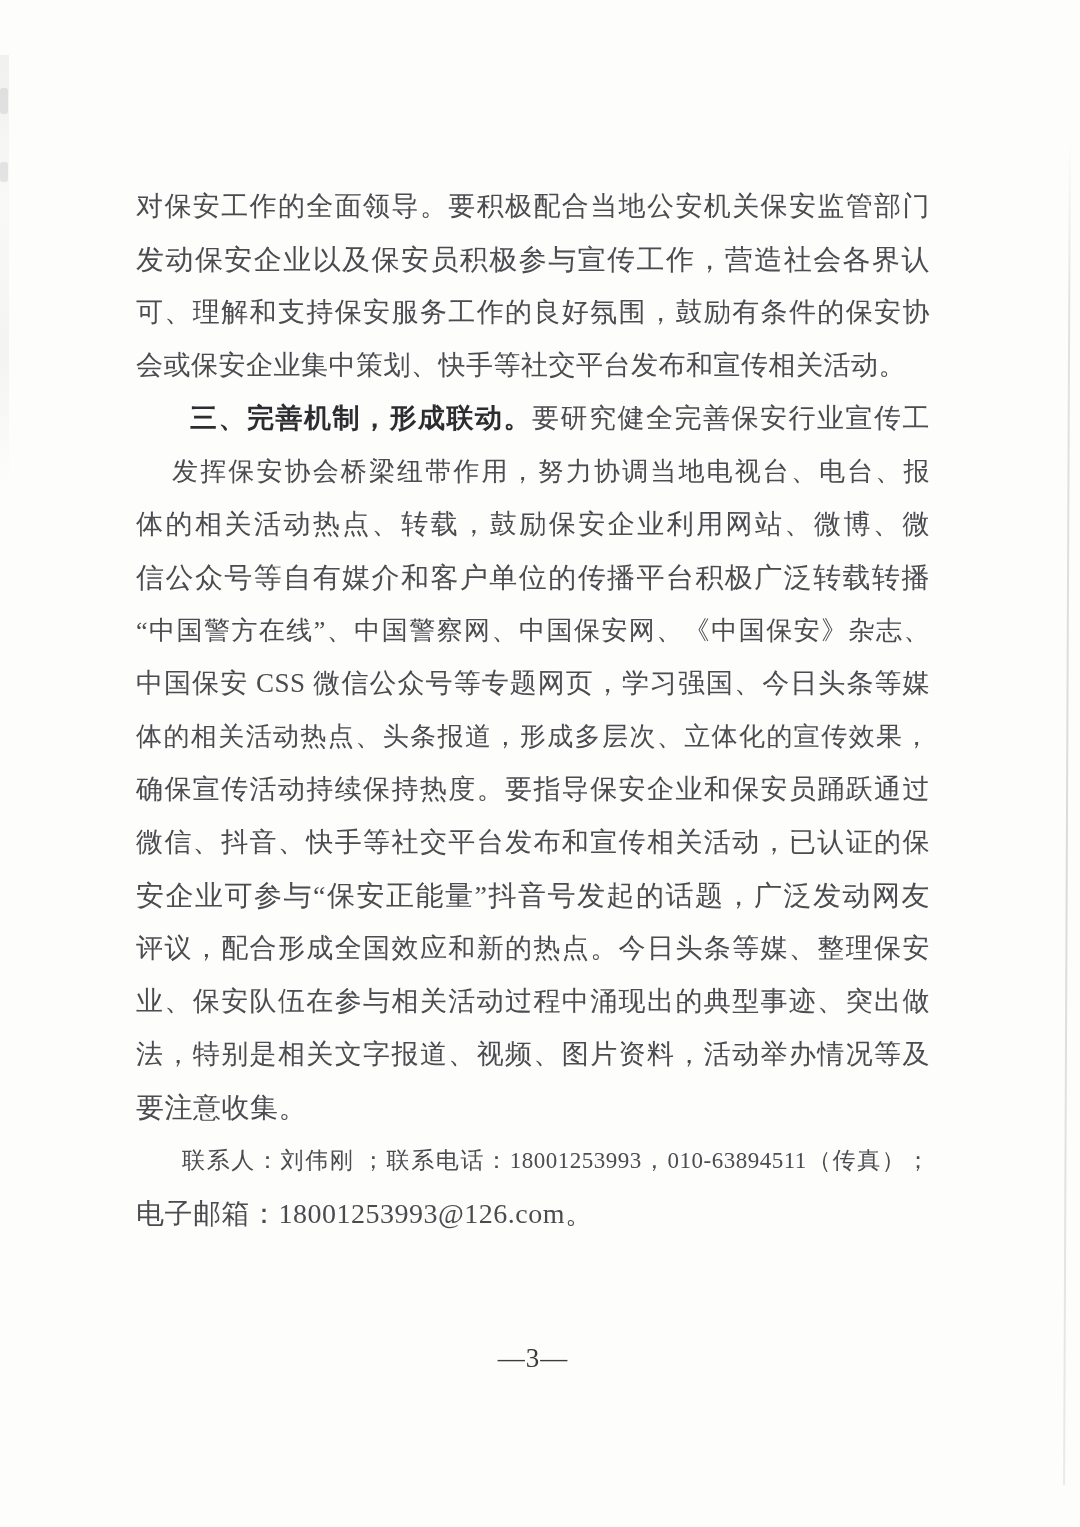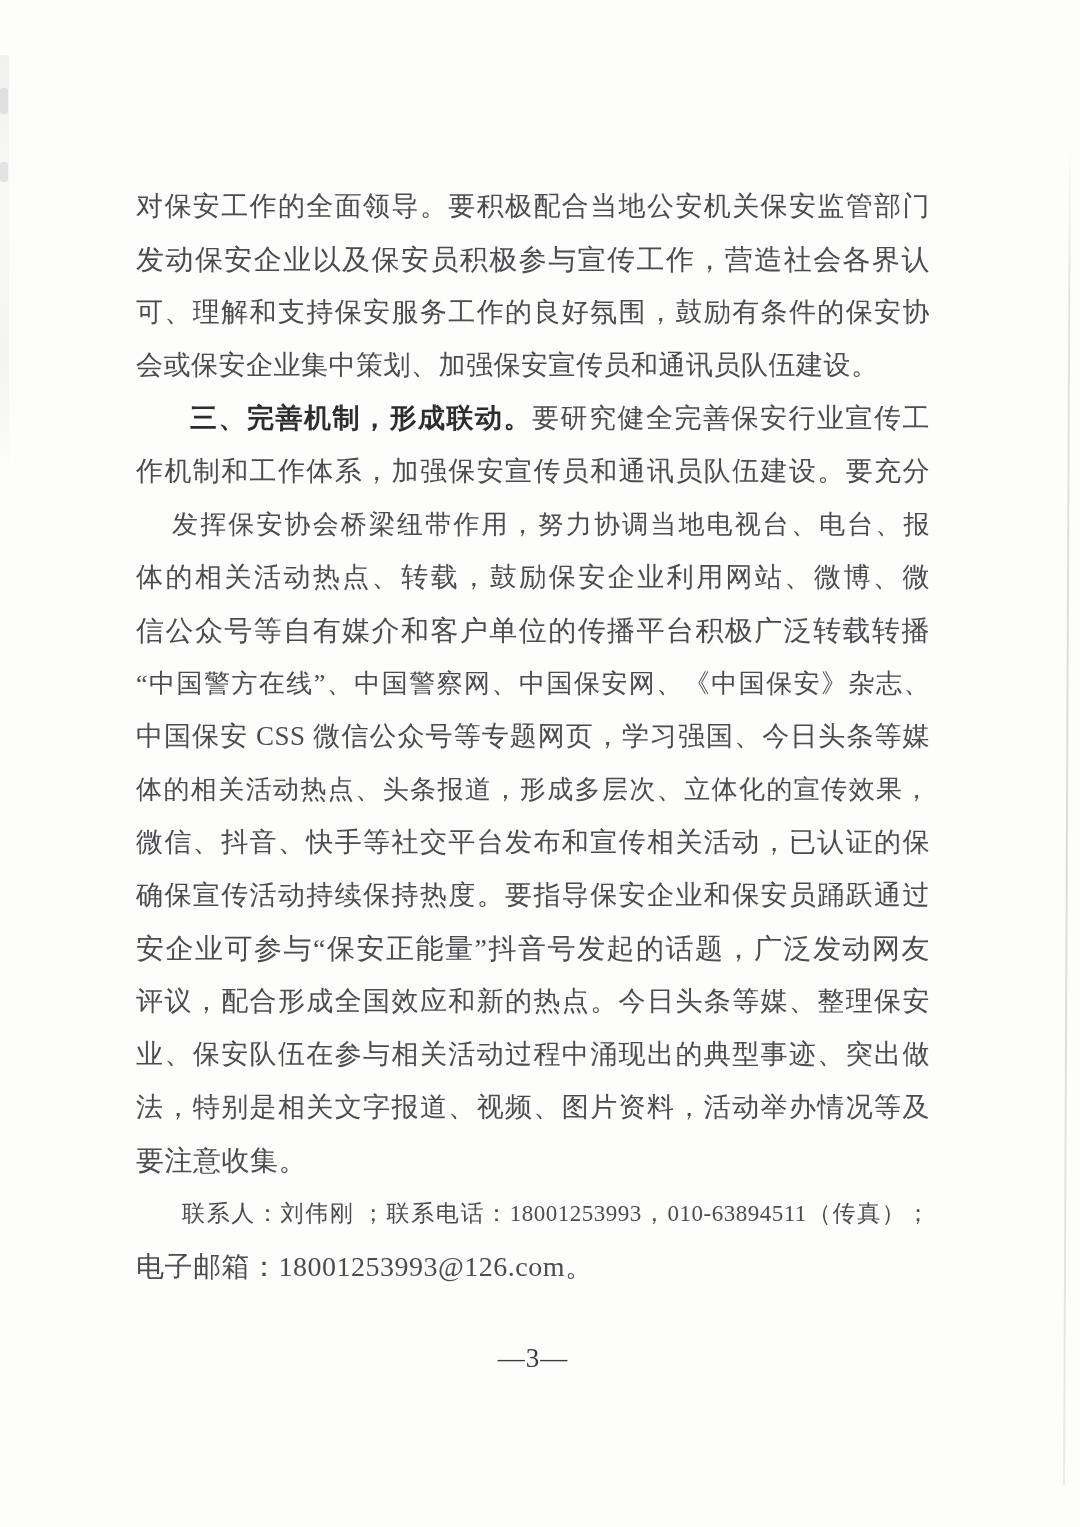--- a/index.html
+++ b/index.html
@@ -103,31 +103,30 @@
 <div class="page">
   <div class="scan-line-right"></div>
   <div class="scan-smudge-left"></div>
   <div class="scan-dot-1"></div>
   <div class="scan-dot-2"></div>
 
   <div class="doc-body" style="color: rgb(75, 75, 80);">
       <div class="line justify" style="font-size: 27px;">对保安工作的全面领导。要积极配合当地公安机关保安监管部门</div>
       <div class="line justify" style="">发动保安企业以及保安员积极参与宣传工作，营造社会各界认</div>
       <div class="line justify" style="font-size: 27px;">可、理解和支持保安服务工作的良好氛围，鼓励有条件的保安协</div>
-      <div class="line" style="font-size: 27px;">会或保安企业集中策划、加强保安宣传员和通讯员队伍建设。</div>
+      <div class="line" style="font-size: 27px;">会或保安企业集中策划、快手等社交平台发布和宣传相关活动。</div>
       <div class="line justify indent" style="font-size: 27px;"><span class="bold-lead" style="color: rgb(45, 45, 49);">三、完善机制，形成联动。</span>要研究健全完善保安行业宣传工</div>
-      <div class="line justify" style="font-size: 27px;">作机制和工作体系，加强保安宣传员和通讯员队伍建设。要充分</div>
       <div class="line justify" style="font-size: 26px; margin-left: 36px;">发挥保安协会桥梁纽带作用，努力协调当地电视台、电台、报纸、</div>
       <div class="line justify" style="font-size: 27px;">体的相关活动热点、转载，鼓励保安企业利用网站、微博、微</div>
       <div class="line justify" style="">信公众号等自有媒介和客户单位的传播平台积极广泛转载转播</div>
       <div class="line justify" style="font-size: 26px;">“中国警方在线”、中国警察网、中国保安网、《中国保安》杂志、</div>
       <div class="line justify" style="font-size: 27px;">中国保安 CSS 微信公众号等专题网页，学习强国、今日头条等媒</div>
       <div class="line justify" style="font-size: 26px;">体的相关活动热点、头条报道，形成多层次、立体化的宣传效果，</div>
+      <div class="line justify" style="font-size: 27px;">确保宣传活动持续保持热度。要指导保安企业和保安员踊跃通过</div>
       <div class="line justify" style="font-size: 27px;">微信、抖音、快手等社交平台发布和宣传相关活动，已认证的保</div>
-      <div class="line justify" style="font-size: 27px;">确保宣传活动持续保持热度。要指导保安企业和保安员踊跃通过</div>
       <div class="line justify" style="">安企业可参与“保安正能量”抖音号发起的话题，广泛发动网友</div>
       <div class="line justify" style="font-size: 27px;">评议，配合形成全国效应和新的热点。今日头条等媒、整理保安企</div>
       <div class="line justify" style="font-size: 27px;">业、保安队伍在参与相关活动过程中涌现出的典型事迹、突出做</div>
       <div class="line justify" style="font-size: 27px;">法，特别是相关文字报道、视频、图片资料，活动举办情况等及</div>
       <div class="line" style="">要注意收集。</div>
       <div class="line justify indent" style="font-size: 23px;">联系人：刘伟刚 ；联系电话：18001253993，010-63894511（传真）；</div>
       <div class="line" style="">电子邮箱：18001253993@126.com。</div>
     </div>
 
   <div class="page-number">

